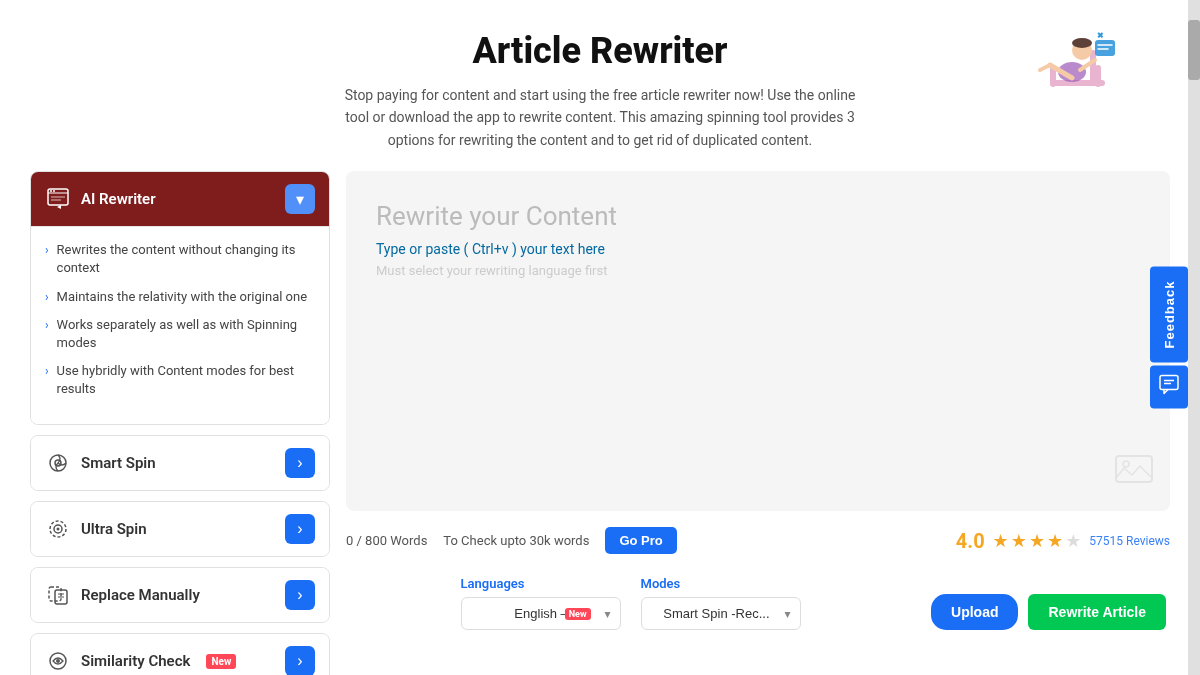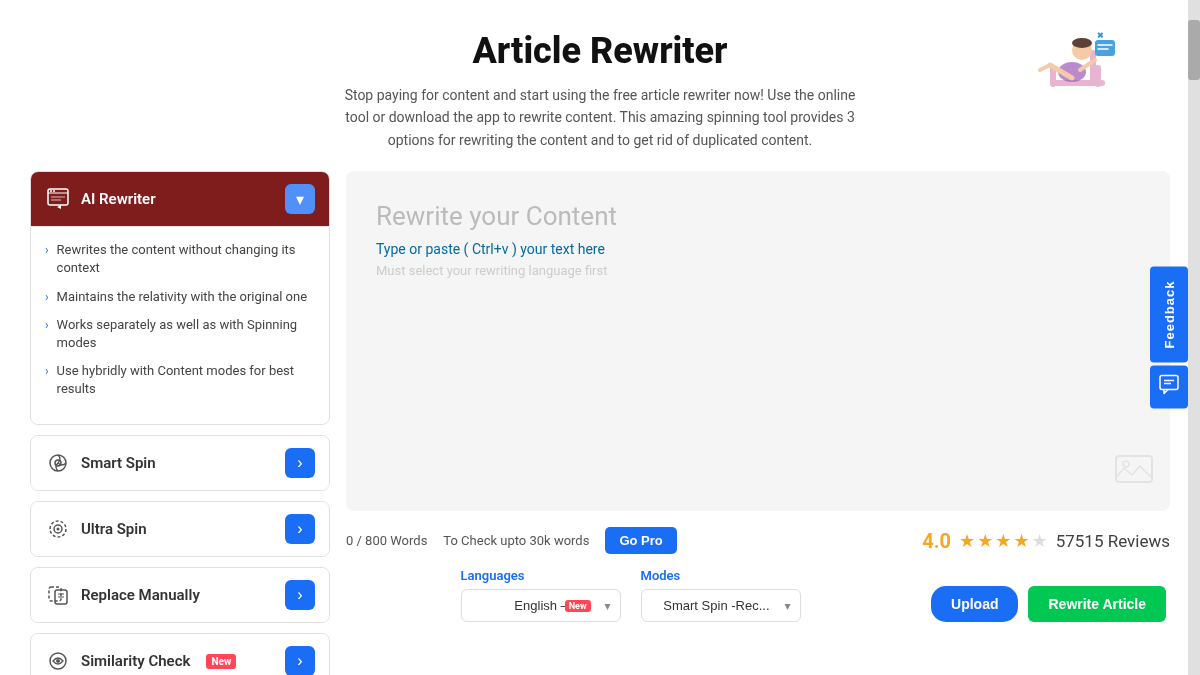--- a/index.html
+++ b/index.html
@@ -254,30 +254,30 @@
     .stars {
       display: flex;
       gap: 2px;
       font-size: 18px;
     }
 
     .star-filled { color: #f5a623; }
     .star-empty { color: #ddd; }
 
     .review-count {
-      font-size: 17px;
-      color: #404040;
+      font-size: 12px;
+      color: #3b82f6;
     }
 
     
     .bottom-controls {
       display: flex;
       align-items: flex-end;
       gap: 20px;
-      margin-top: 8px;
+      margin-top: 16px;
       padding: 0 4px;
     }
 
     .lang-modes-group {
       display: flex;
       gap: 20px;
       flex: 1;
       justify-content: center;
     }
 

